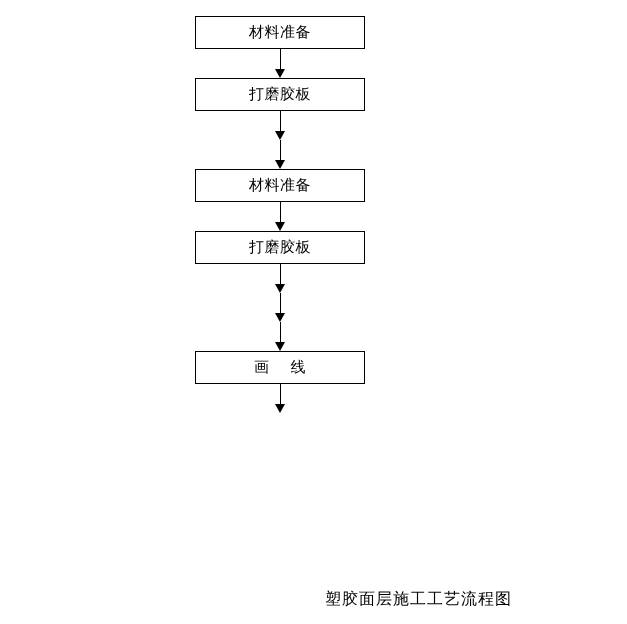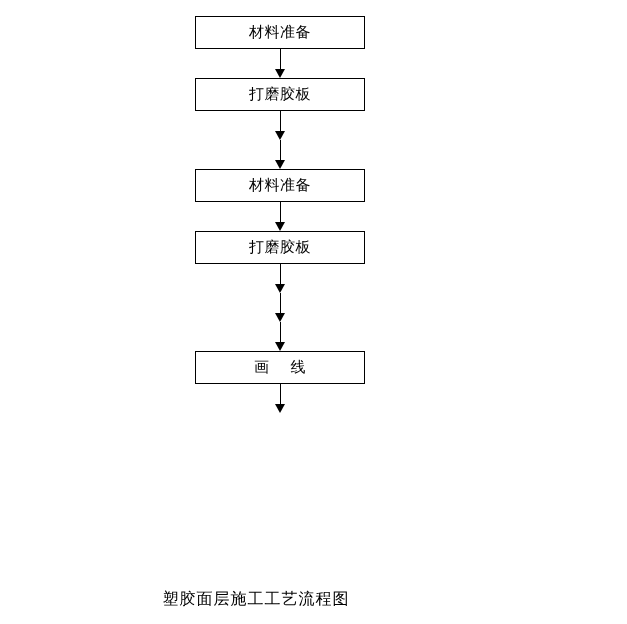--- a/index.html
+++ b/index.html
@@ -67,21 +67,21 @@
     height: 0;
     border-left: 5px solid transparent;
     border-right: 5px solid transparent;
     border-top: 9px solid #000000;
   }
   #diagram-caption {
     position: absolute;
     left: 0;
     top: 589px;
     width: 512px;
-    text-align: center;
+    text-align: right;
     font-size: 16px;
     color: #000000;
     letter-spacing: 1px;
   }
 </style>
 </head>
 <body>
 
 <div id="flowchart-page">
 

